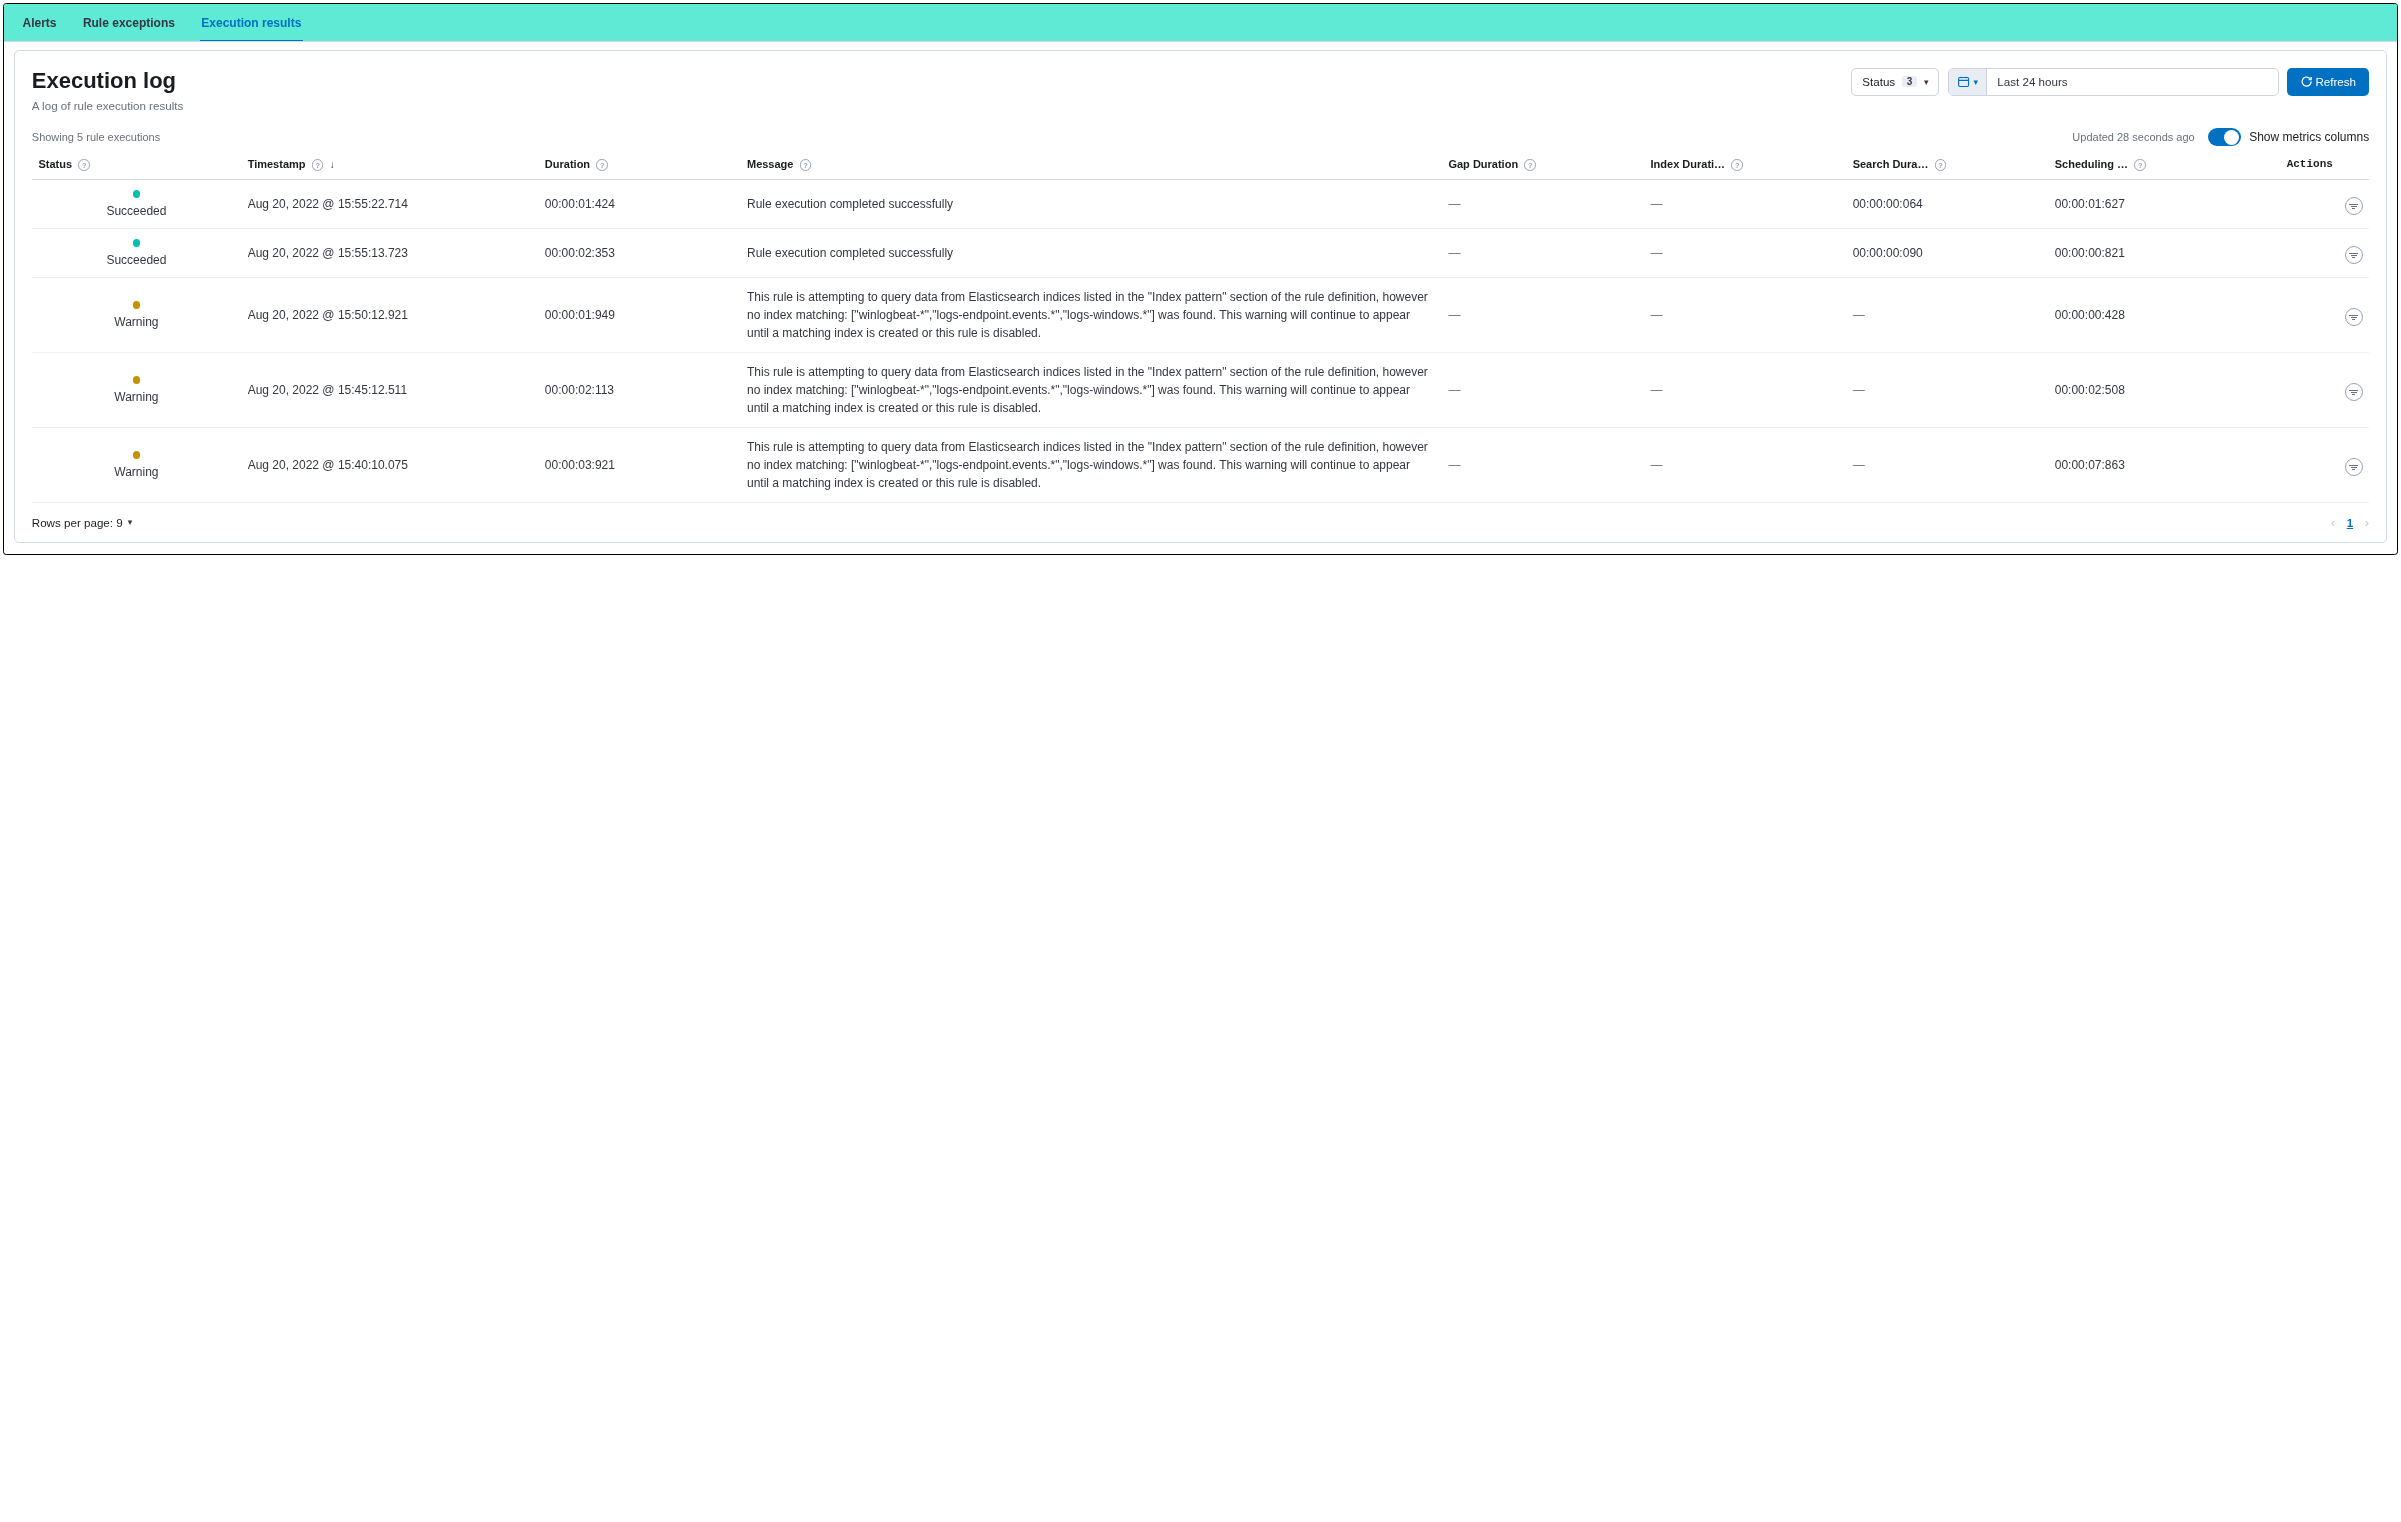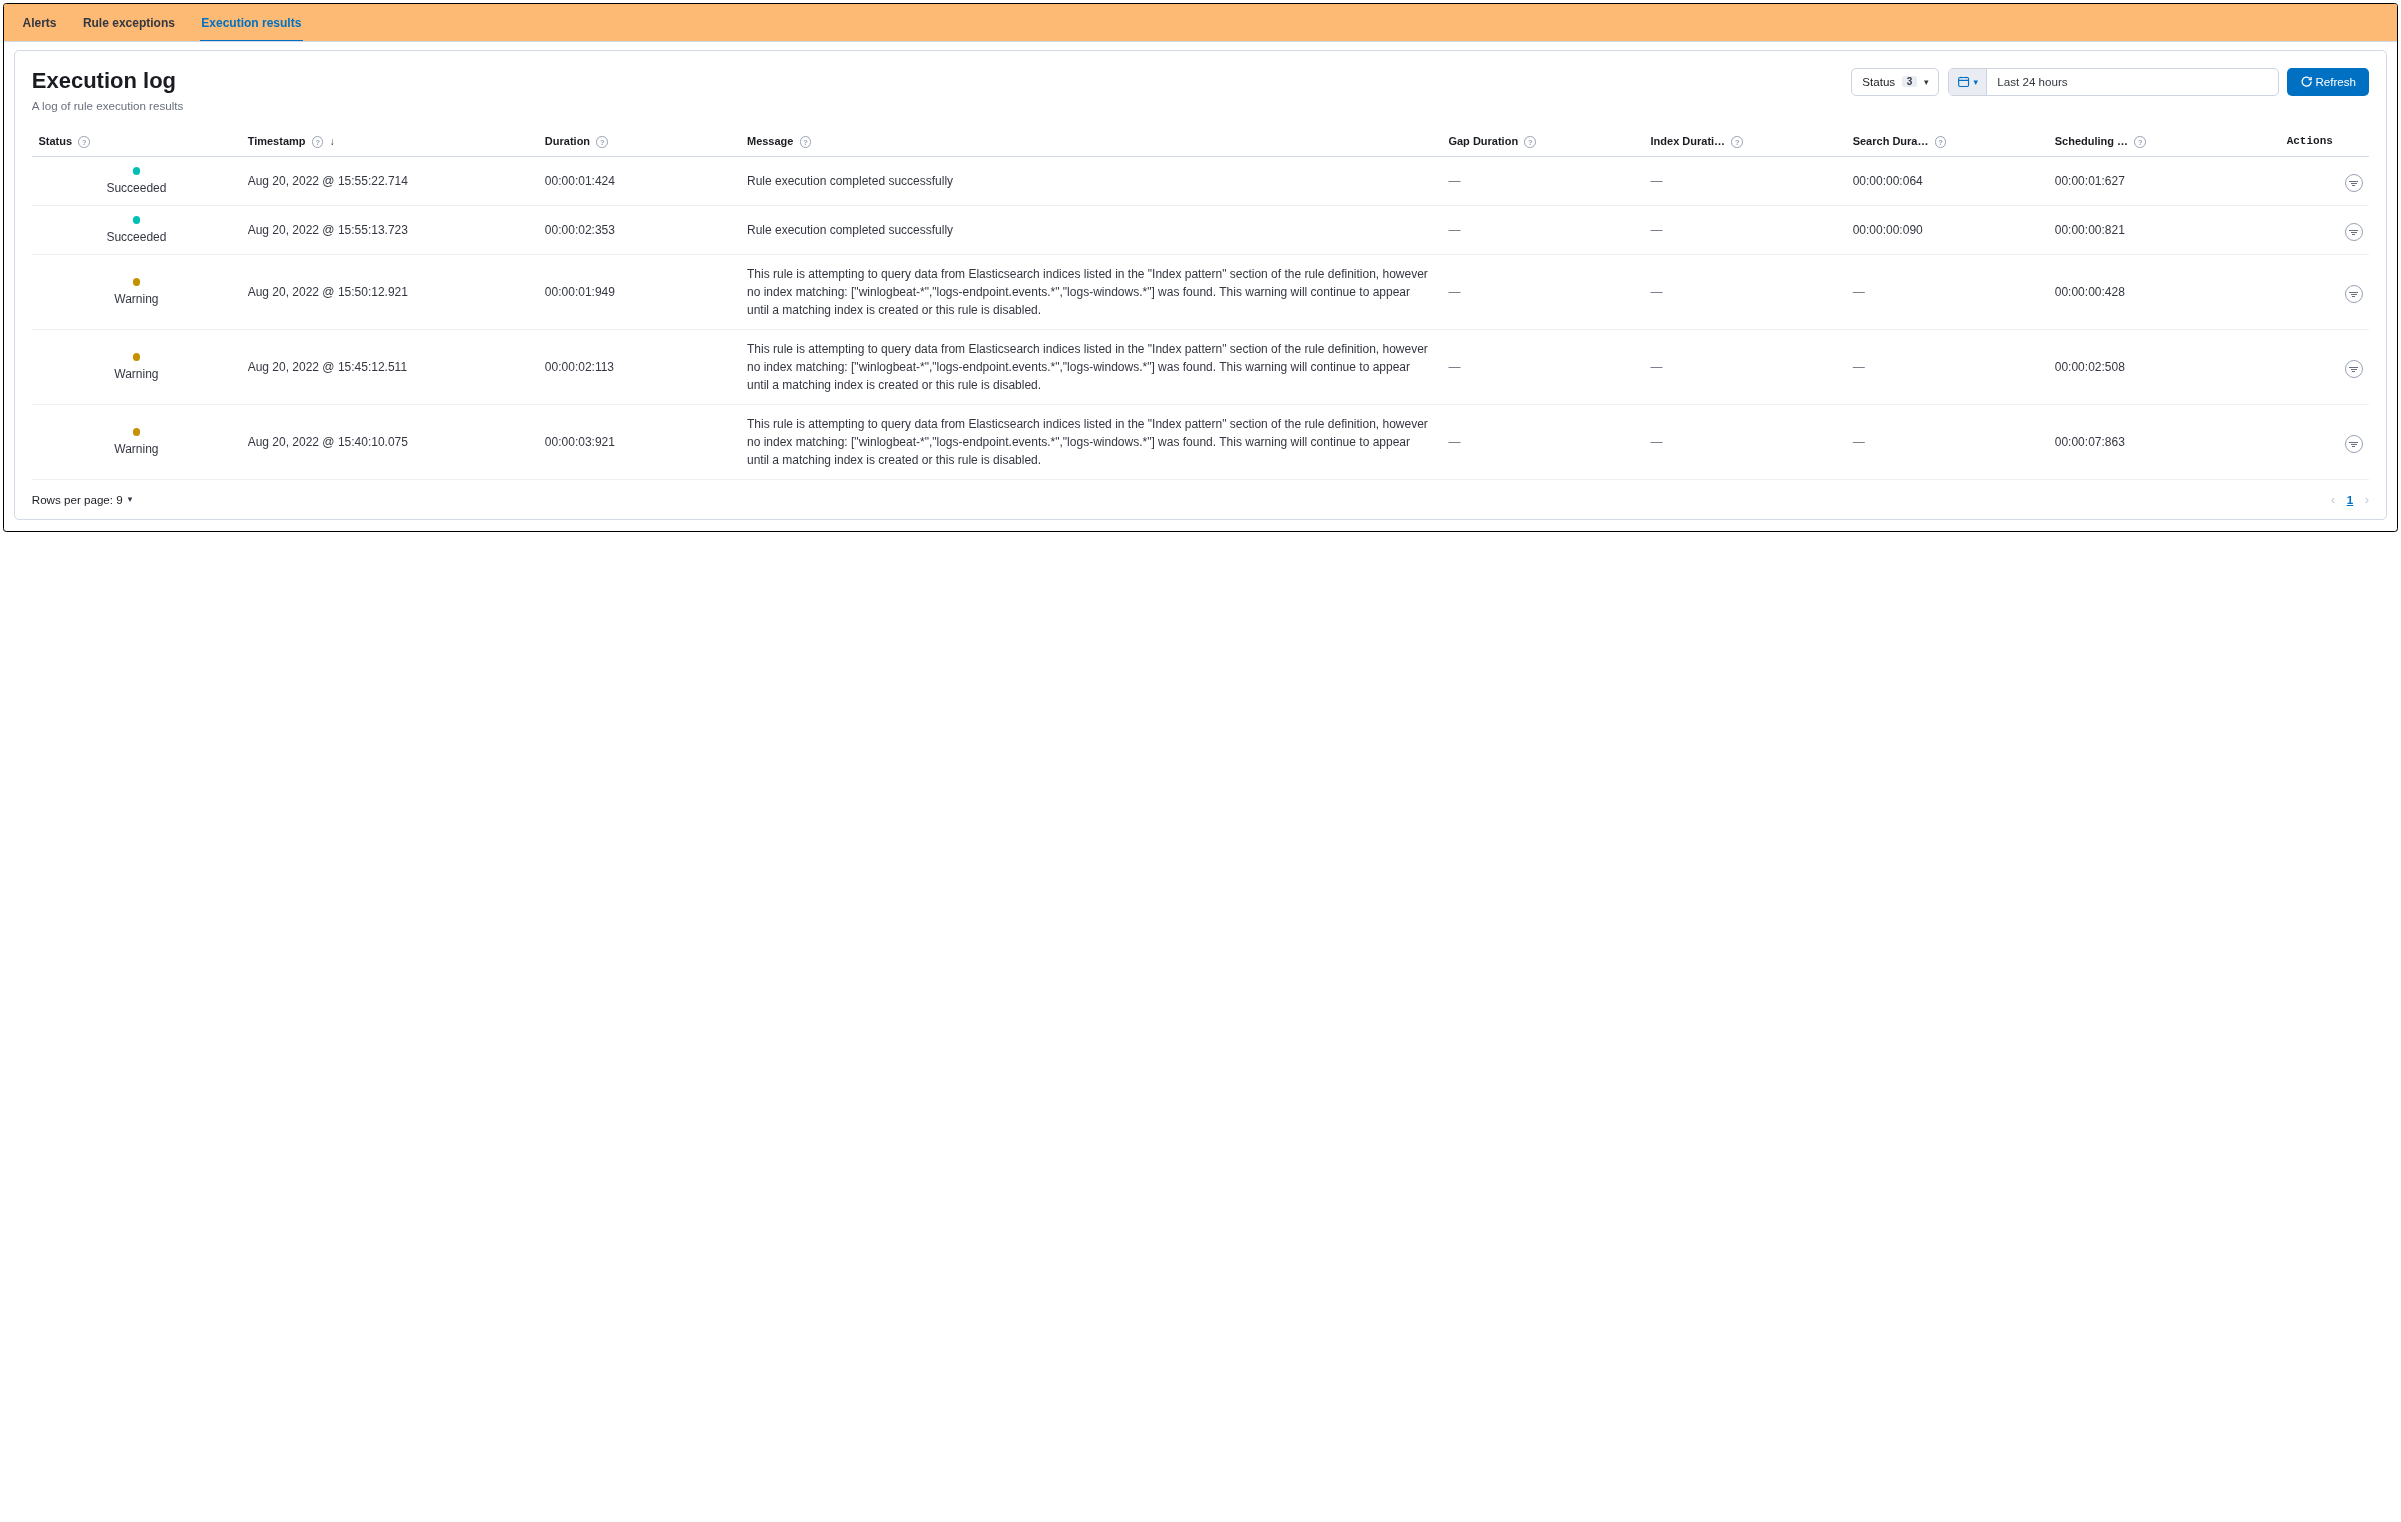--- a/index.html
+++ b/index.html
@@ -9,21 +9,21 @@
   color: #1a1c21;
   background: #fff;
   padding: 3.3px;
 }
 .frame { border: 1.7px solid #000; border-radius: 3.3px; overflow: hidden; }
 .tabs {
   display: flex;
   gap: 23px;
   padding: 0 16.5px;
   border-bottom: 0.8px solid #d3dae6;
-  background: #fdba74;
+  background: #5eead4;
 }
 .tab {
   padding: 11.6px 1.7px 10px 1.7px;
   font-weight: 600;
   font-size: 12px;
   cursor: pointer;
   color: #343741;
   border-bottom: 1.7px solid transparent;
 }
 .tab.active {
@@ -218,20 +218,30 @@
           </div>
           <button class="refresh-btn">
             <svg class="icon" viewBox="0 0 16 16" fill="none" stroke="#fff" stroke-width="1.6">
                 <path d="M13.5 8a5.5 5.5 0 1 1-1.6-3.9M13.5 2.5v3h-3"></path>
               </svg>
             <span>Refresh</span>
           </button>
         </div>
       </div>
 
+      <div class="meta-row">
+        <div class="showing">Showing 5 rule executions</div>
+        <div class="meta-right">
+          <div class="updated">Updated 28 seconds ago</div>
+          <div class="toggle-wrap">
+            <div class="toggle"></div>
+            <span>Show metrics columns</span>
+          </div>
+        </div>
+      </div>
 
       <table>
         <colgroup>
           <col class="c-status">
             <col class="c-ts">
             <col class="c-dur">
             <col class="c-msg">
           <col class="c-gap">
             <col class="c-idx">
             <col class="c-sd">

